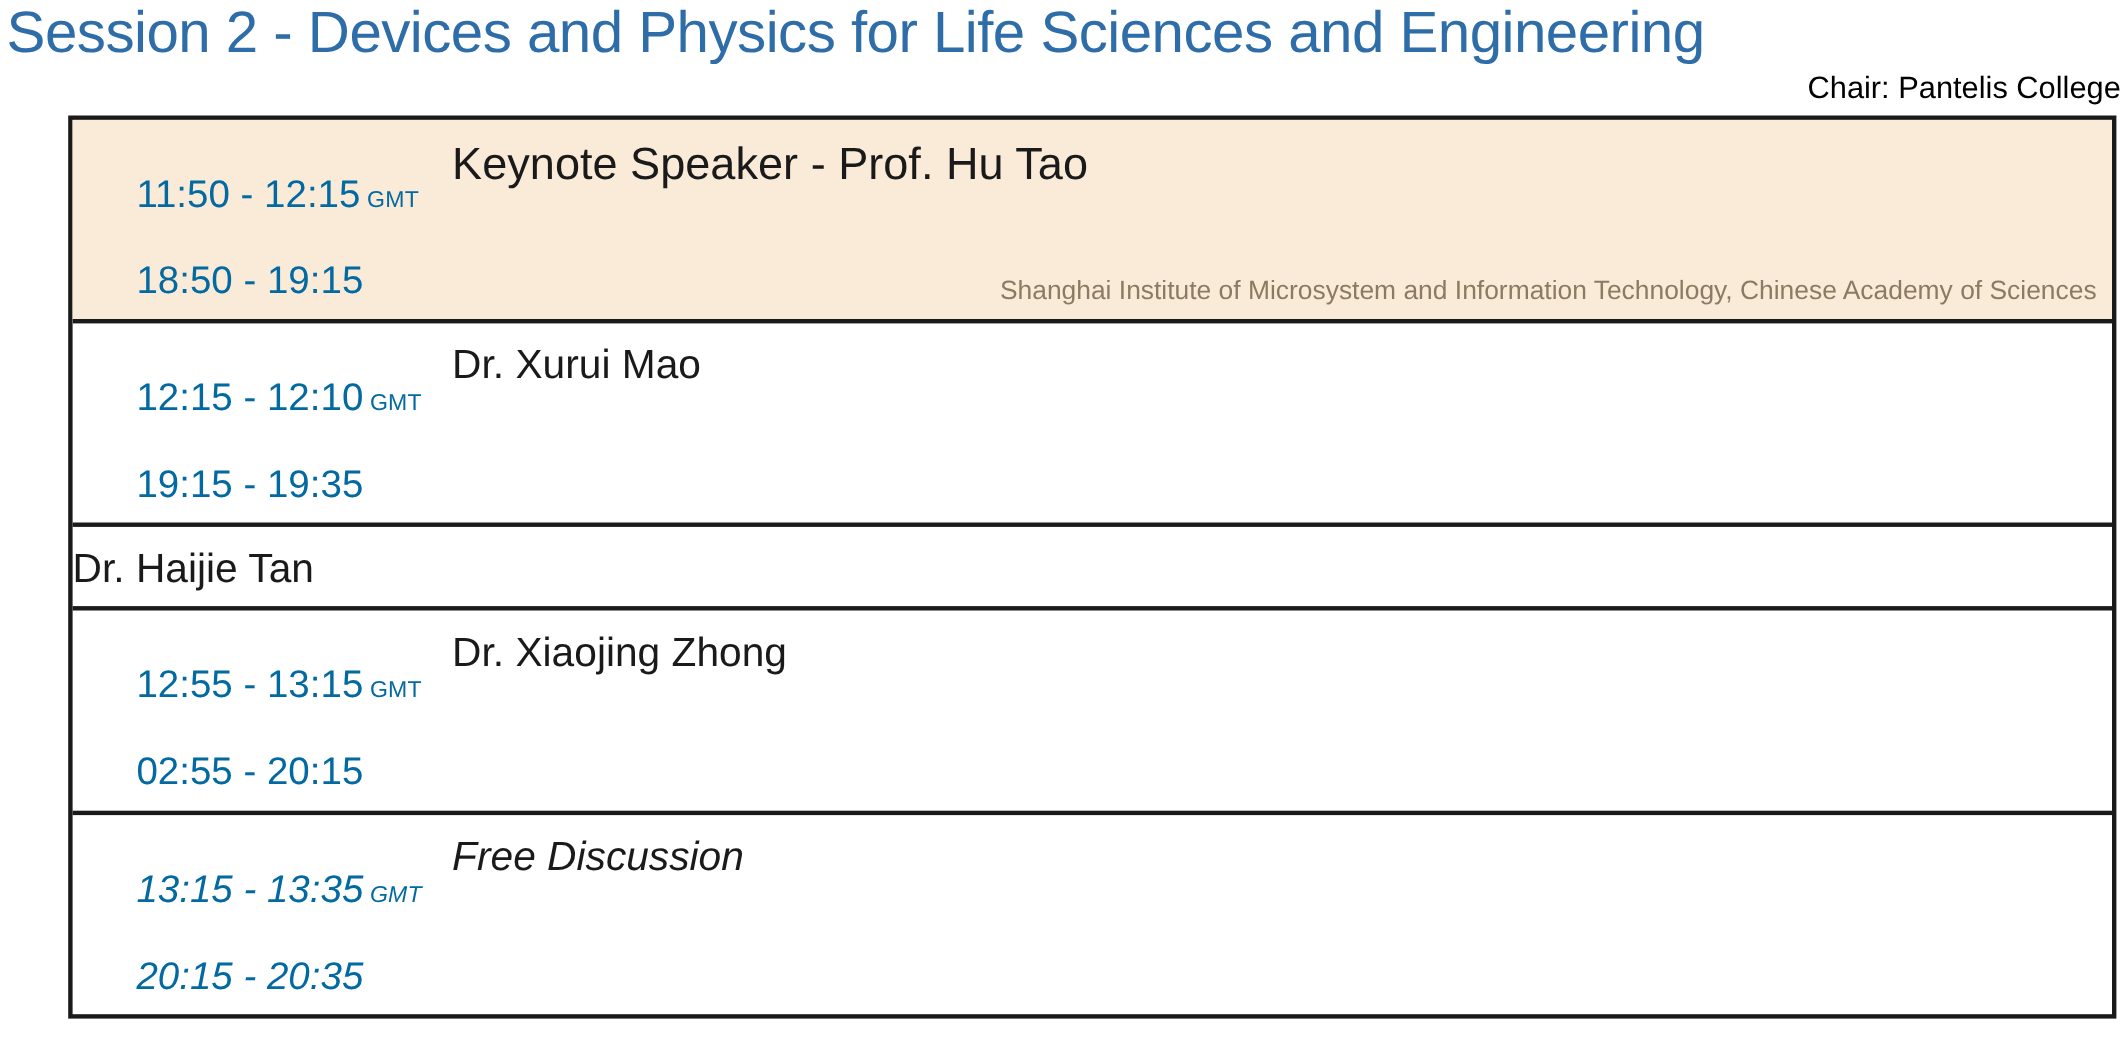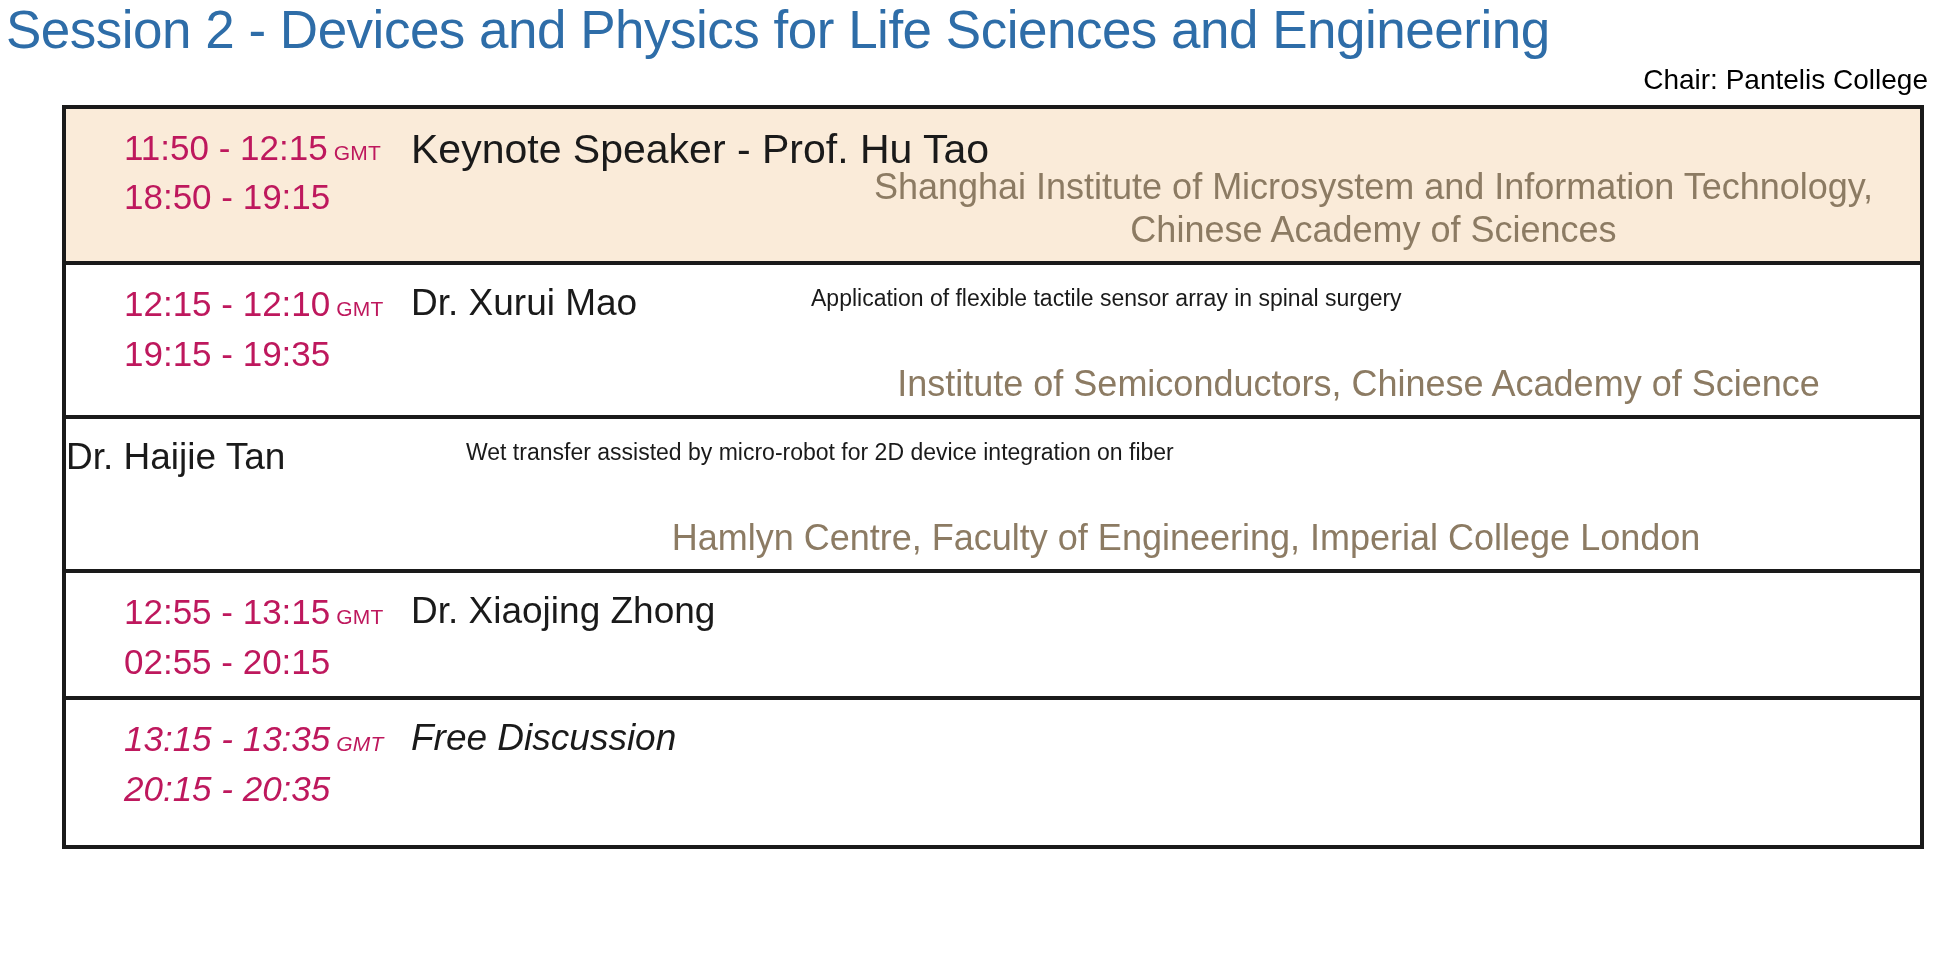--- a/index.html
+++ b/index.html
@@ -61,22 +61,23 @@
   }
   .time-cell {
     width: 345px;
     flex: 0 0 345px;
     padding: 14px 0 10px 58px;
     box-sizing: border-box;
   }
   .time-line {
     font-size: 35px;
     line-height: 1.42;
-    color: #be185d;
+    color: #0369a1;
     white-space: nowrap;
+    margin-top: 29px;
   }
   .tz {
     font-size: 21px;
     vertical-align: baseline;
     padding-left: 6px;
     letter-spacing: 0.2px;
   }
   .speaker-cell {
     width: 400px;
     flex: 0 0 400px;
@@ -98,23 +99,23 @@
   }
   .talk-title {
     font-size: 23px;
     line-height: 1.32;
     color: #1a1a1a;
   }
   .talk-title.right {
     text-align: right;
   }
   .affiliation {
-    font-size: 36px;
+    font-size: 24px;
     color: #8C7B63;
-    text-align: center;
+    text-align: right;
     margin-top: auto;
     padding-top: 10px;
     line-height: 1.2;
   }
   .row.keynote .detail-cell {
     min-height: 132px;
     padding-top: 46px;
   }
   .row.keynote .speaker-cell {
     font-size: 41px;
@@ -145,32 +146,24 @@
         <div class="affiliation">Shanghai Institute of Microsystem and Information Technology, Chinese Academy of Sciences</div>
       </div>
     </div>
 
     <div class="row">
       <div class="time-cell">
         <div class="time-line"><span>12:15 - 12:10</span><span class="tz">GMT</span></div>
         <div class="time-line">19:15 - 19:35</div>
       </div>
       <div class="speaker-cell">Dr. Xurui Mao</div>
-      <div class="detail-cell">
-        <div class="talk-title">Application of flexible tactile sensor array in spinal surgery</div>
-        <div class="affiliation">Institute of Semiconductors, Chinese Academy of Science</div>
-      </div>
     </div>
 
     <div class="row">
       <div class="speaker-cell">Dr. Haijie Tan</div>
-      <div class="detail-cell">
-        <div class="talk-title">Wet transfer assisted by micro-robot for 2D device integration on fiber</div>
-        <div class="affiliation">Hamlyn Centre, Faculty of Engineering, Imperial College London</div>
-      </div>
     </div>
 
     <div class="row">
       <div class="time-cell">
         <div class="time-line"><span>12:55 - 13:15</span><span class="tz">GMT</span></div>
         <div class="time-line">02:55 - 20:15</div>
       </div>
       <div class="speaker-cell">Dr. Xiaojing Zhong</div>
     </div>
 

